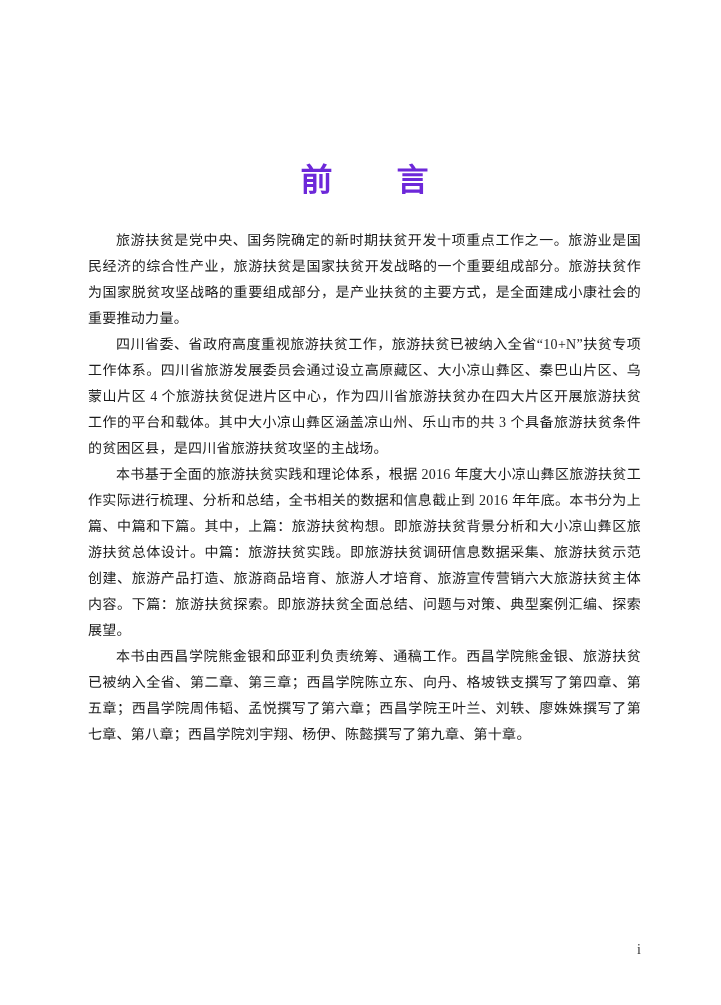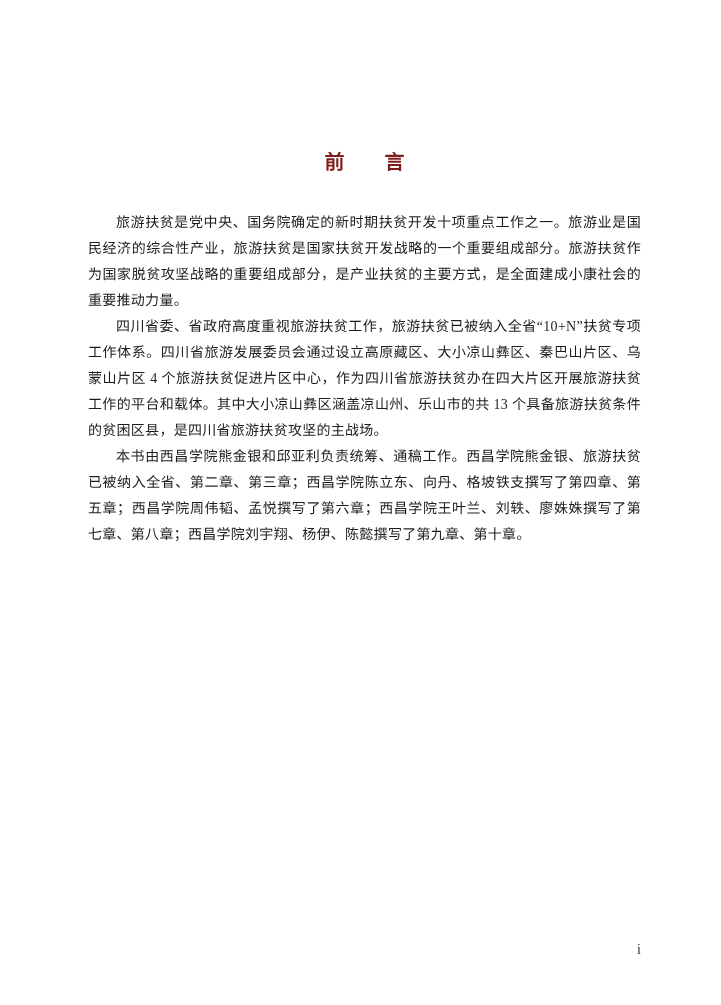--- a/index.html
+++ b/index.html
@@ -15,28 +15,28 @@
     font-family: "Liberation Serif", "DejaVu Serif", serif;
     color: #1d1d1d;
     overflow: hidden;
   }
   .page-title {
     position: absolute;
     top: 133px;
     left: 88px;
     width: 553px;
     text-align: center;
-    font-size: 20px;
+    font-size: 32px;
     font-weight: bold;
-    color: #7f1d1d;
+    color: #6d28d9;
     white-space: pre;
   }
   .content {
     position: absolute;
-    top: 210px;
+    top: 228px;
     left: 88px;
     width: 553px;
   }
   .content p {
     margin: 0;
     font-size: 14px;
     line-height: 26px;
     text-align: justify;
     text-indent: 2em;
     letter-spacing: 0.02em;
@@ -51,17 +51,18 @@
     color: #333333;
   }
 </style>
 </head>
 <body>
 
 <div class="page">
   <h1 class="page-title">前　　言</h1>
   <div class="content">
     <p>旅游扶贫是党中央、国务院确定的新时期扶贫开发十项重点工作之一。旅游业是国民经济的综合性产业，旅游扶贫是国家扶贫开发战略的一个重要组成部分。旅游扶贫作为国家脱贫攻坚战略的重要组成部分，是产业扶贫的主要方式，是全面建成小康社会的重要推动力量。</p>
-    <p>四川省委、省政府高度重视旅游扶贫工作，旅游扶贫已被纳入全省“10+N”扶贫专项工作体系。四川省旅游发展委员会通过设立高原藏区、大小凉山彝区、秦巴山片区、乌蒙山片区 4 个旅游扶贫促进片区中心，作为四川省旅游扶贫办在四大片区开展旅游扶贫工作的平台和载体。其中大小凉山彝区涵盖凉山州、乐山市的共 13 个具备旅游扶贫条件的贫困区县，是四川省旅游扶贫攻坚的主战场。</p>
+    <p>四川省委、省政府高度重视旅游扶贫工作，旅游扶贫已被纳入全省“10+N”扶贫专项工作体系。四川省旅游发展委员会通过设立高原藏区、大小凉山彝区、秦巴山片区、乌蒙山片区 4 个旅游扶贫促进片区中心，作为四川省旅游扶贫办在四大片区开展旅游扶贫工作的平台和载体。其中大小凉山彝区涵盖凉山州、乐山市的共 3 个具备旅游扶贫条件的贫困区县，是四川省旅游扶贫攻坚的主战场。</p>
+    <p>本书基于全面的旅游扶贫实践和理论体系，根据 2016 年度大小凉山彝区旅游扶贫工作实际进行梳理、分析和总结，全书相关的数据和信息截止到 2016 年年底。本书分为上篇、中篇和下篇。其中，上篇：旅游扶贫构想。即旅游扶贫背景分析和大小凉山彝区旅游扶贫总体设计。中篇：旅游扶贫实践。即旅游扶贫调研信息数据采集、旅游扶贫示范创建、旅游产品打造、旅游商品培育、旅游人才培育、旅游宣传营销六大旅游扶贫主体内容。下篇：旅游扶贫探索。即旅游扶贫全面总结、问题与对策、典型案例汇编、探索展望。</p>
     <p>本书由西昌学院熊金银和邱亚利负责统筹、通稿工作。西昌学院熊金银、旅游扶贫已被纳入全省、第二章、第三章；西昌学院陈立东、向丹、格坡铁支撰写了第四章、第五章；西昌学院周伟韬、孟悦撰写了第六章；西昌学院王叶兰、刘轶、廖姝姝撰写了第七章、第八章；西昌学院刘宇翔、杨伊、陈懿撰写了第九章、第十章。</p>
   </div>
   <div class="page-number">i</div>
 </div>
 
 </body></html>

